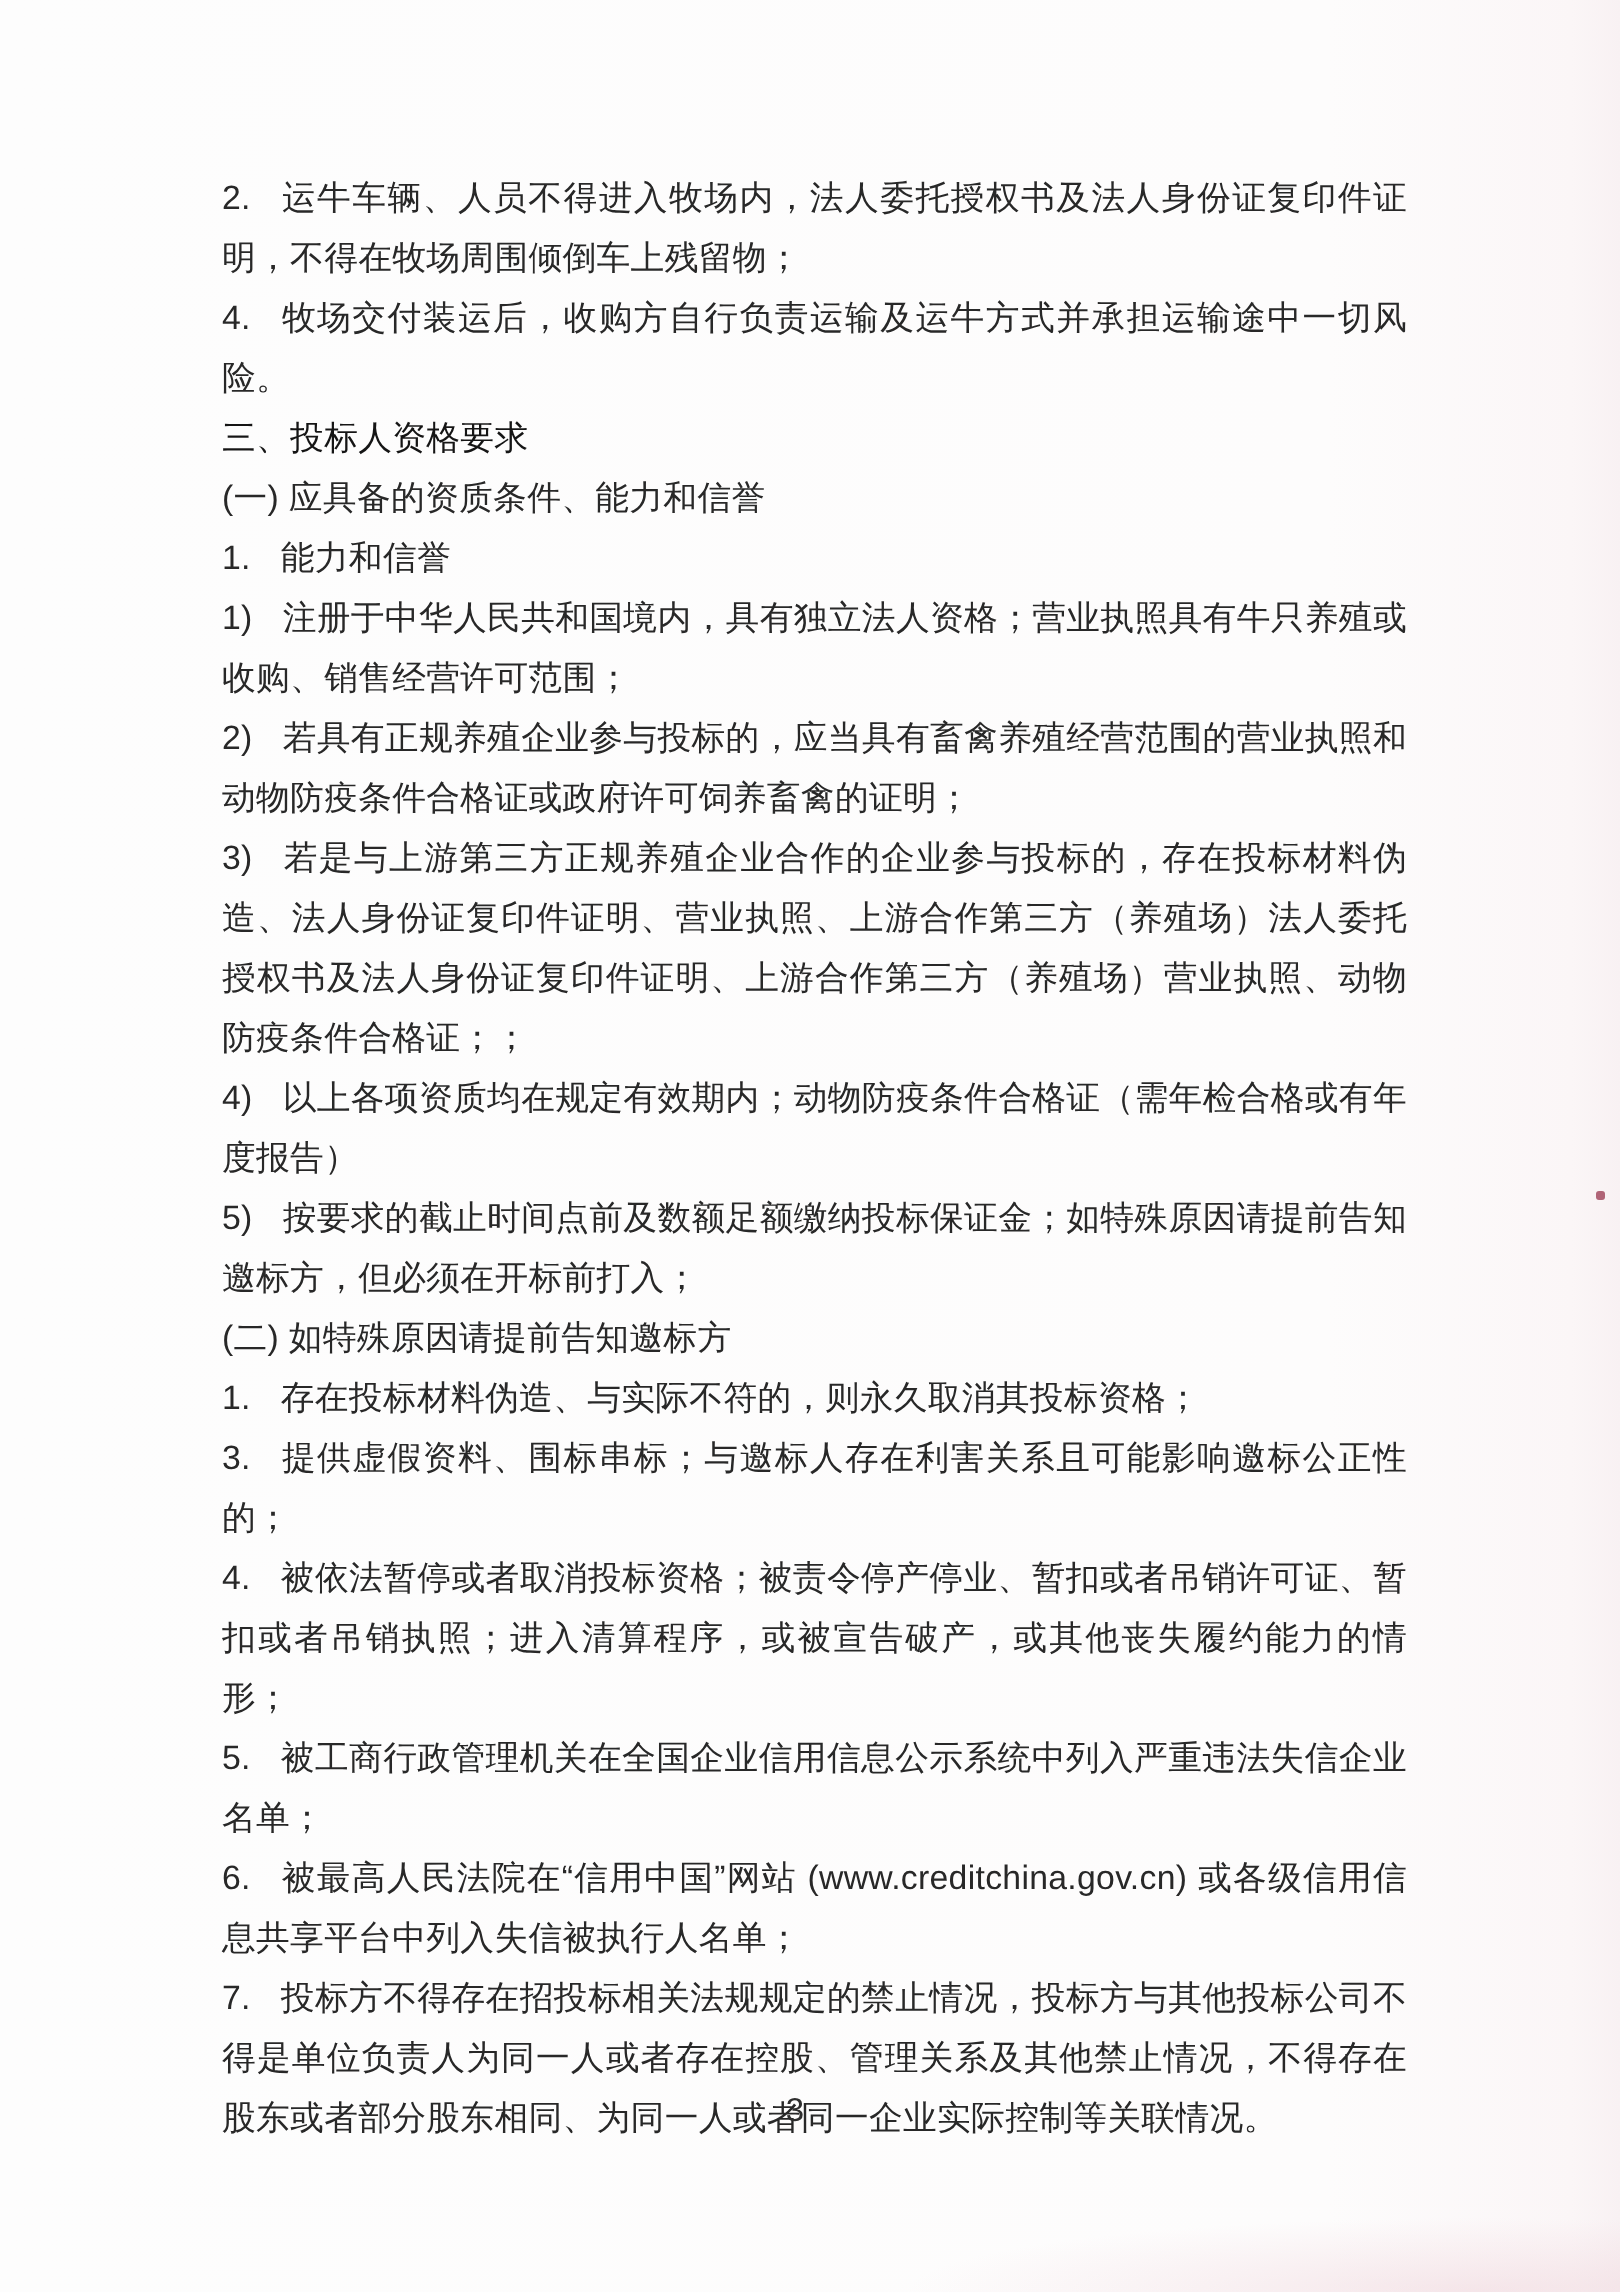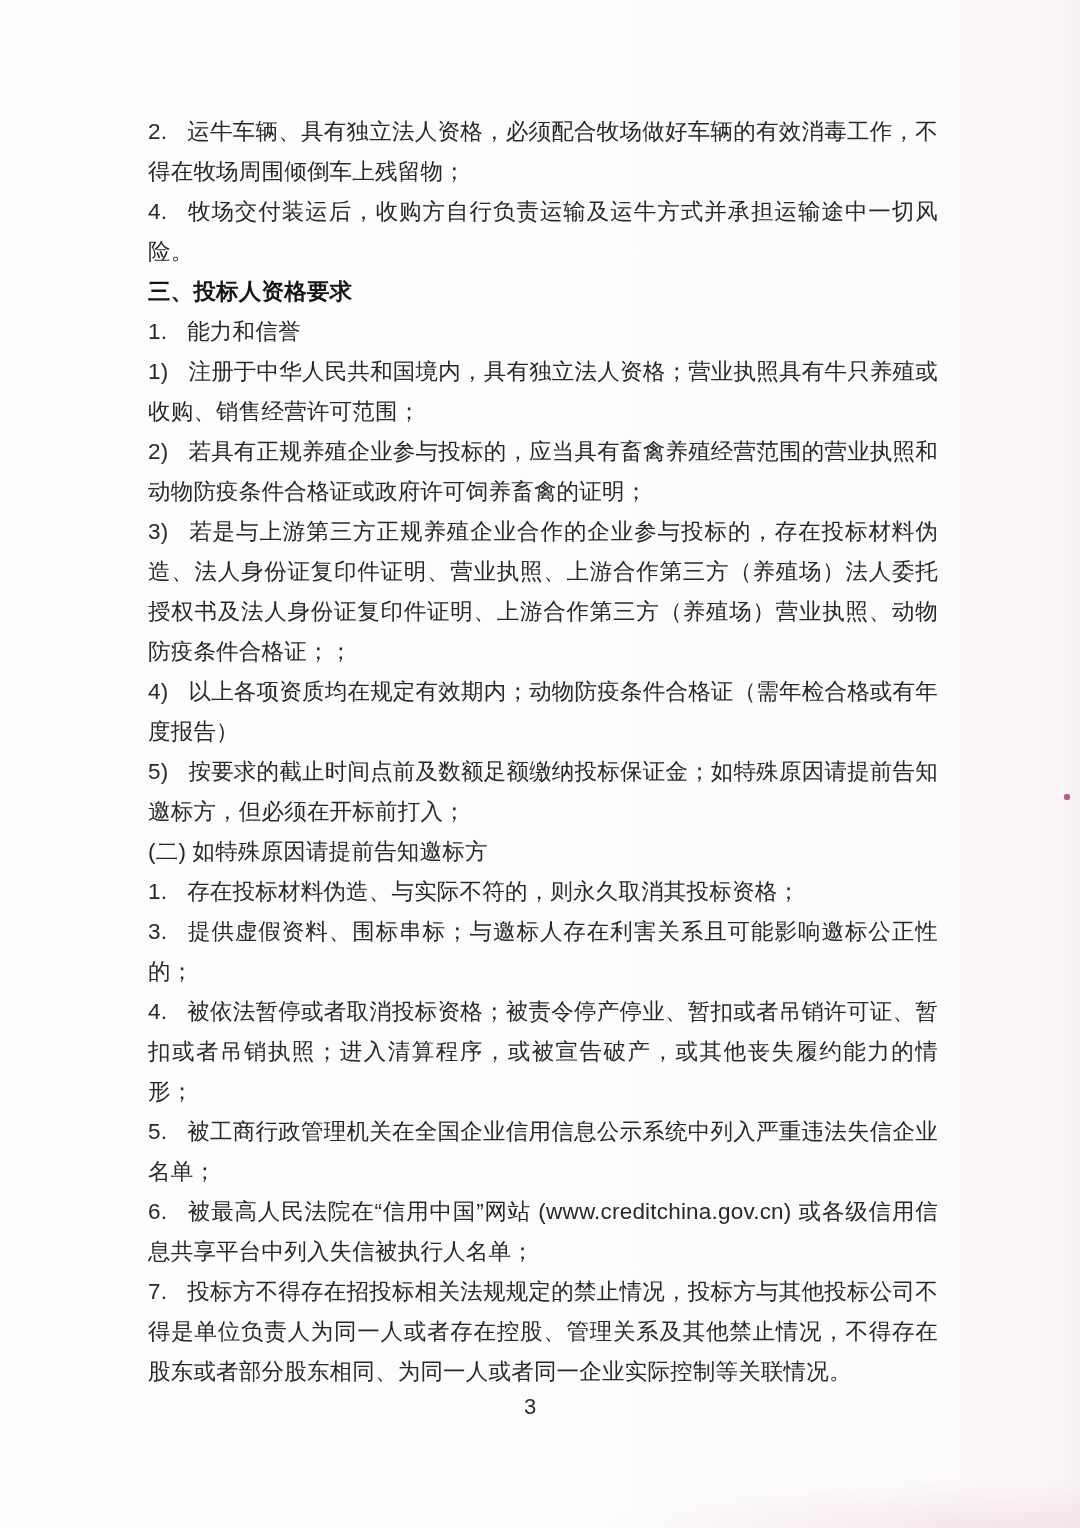--- a/index.html
+++ b/index.html
@@ -37,21 +37,21 @@
     line-height: 40px;
     color: #282828;
     text-align: justify;
     letter-spacing: 0.2px;
   }
   .content p {
     margin: 0;
     padding: 0;
   }
   .content p.heading {
-    font-weight: 700;
+    font-weight: 400;
     color: #151515;
   }
   .marker {
     display: inline-block;
     min-width: 16px;
     margin-right: 20px;
   }
   .page-number {
     position: absolute;
     left: 0;
@@ -73,27 +73,28 @@
     opacity: 0.85;
   }
 </style>
 </head>
 <body>
 
 <div class="page">
 
   <div class="content">
 
-    <p><span class="marker">2.</span><span>运牛车辆、具有独立法人资格，必须配合牧场做好车辆的有效消毒工作，不得在牧场周围倾倒车上残留物；</span></p>
+    <p><span class="marker">2.</span><span>运牛车辆、人员不得进入牧场内，法人委托授权书及法人身份证复印件证明，不得在牧场周围倾倒车上残留物；</span></p>
 
 
     <p><span class="marker">4.</span><span>牧场交付装运后，收购方自行负责运输及运牛方式并承担运输途中一切风险。</span></p>
 
     <p class="heading">三、投标人资格要求</p>
 
+    <p>(一) 应具备的资质条件、能力和信誉</p>
 
     <p><span class="marker">1.</span><span>能力和信誉</span></p>
 
     <p><span class="marker">1)</span><span>注册于中华人民共和国境内，具有独立法人资格；营业执照具有牛只养殖或收购、销售经营许可范围；</span></p>
 
     <p><span class="marker">2)</span><span>若具有正规养殖企业参与投标的，应当具有畜禽养殖经营范围的营业执照和动物防疫条件合格证或政府许可饲养畜禽的证明；</span></p>
 
     <p><span class="marker">3)</span><span>若是与上游第三方正规养殖企业合作的企业参与投标的，存在投标材料伪造、法人身份证复印件证明、营业执照、上游合作第三方（养殖场）法人委托授权书及法人身份证复印件证明、上游合作第三方（养殖场）营业执照、动物防疫条件合格证；；</span></p>
 
     <p><span class="marker">4)</span><span>以上各项资质均在规定有效期内；动物防疫条件合格证（需年检合格或有年度报告）</span></p>

